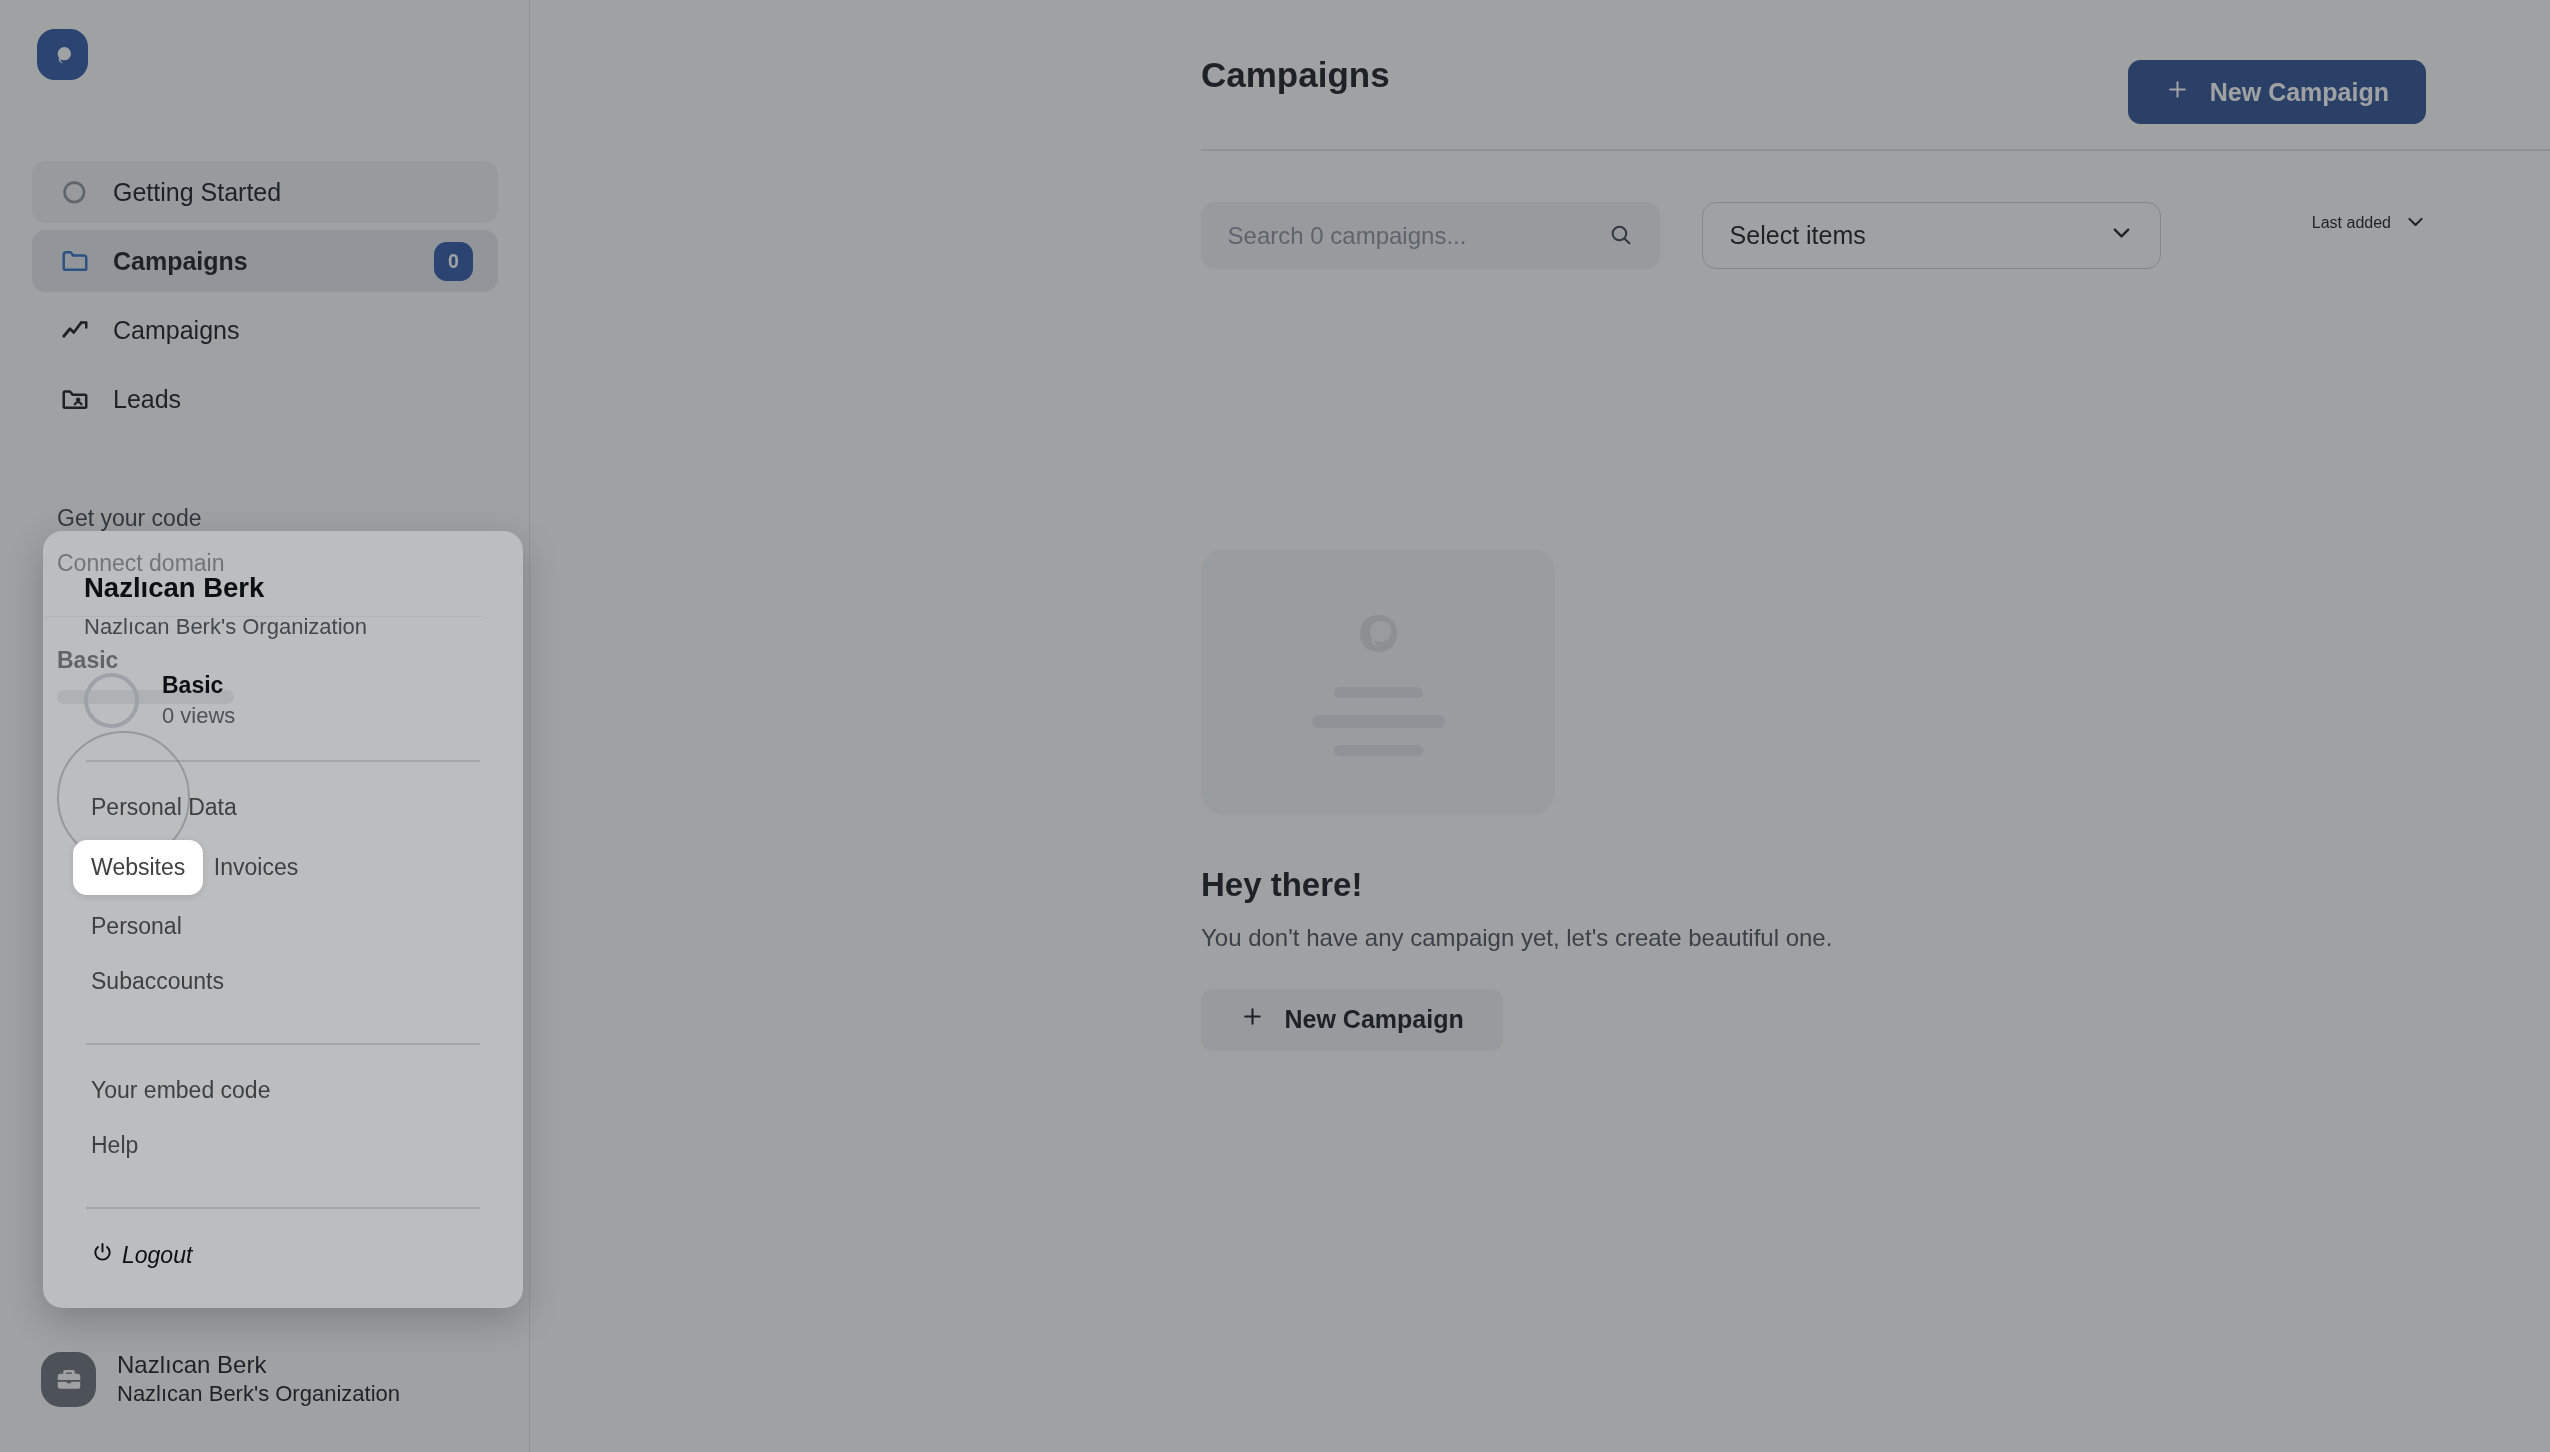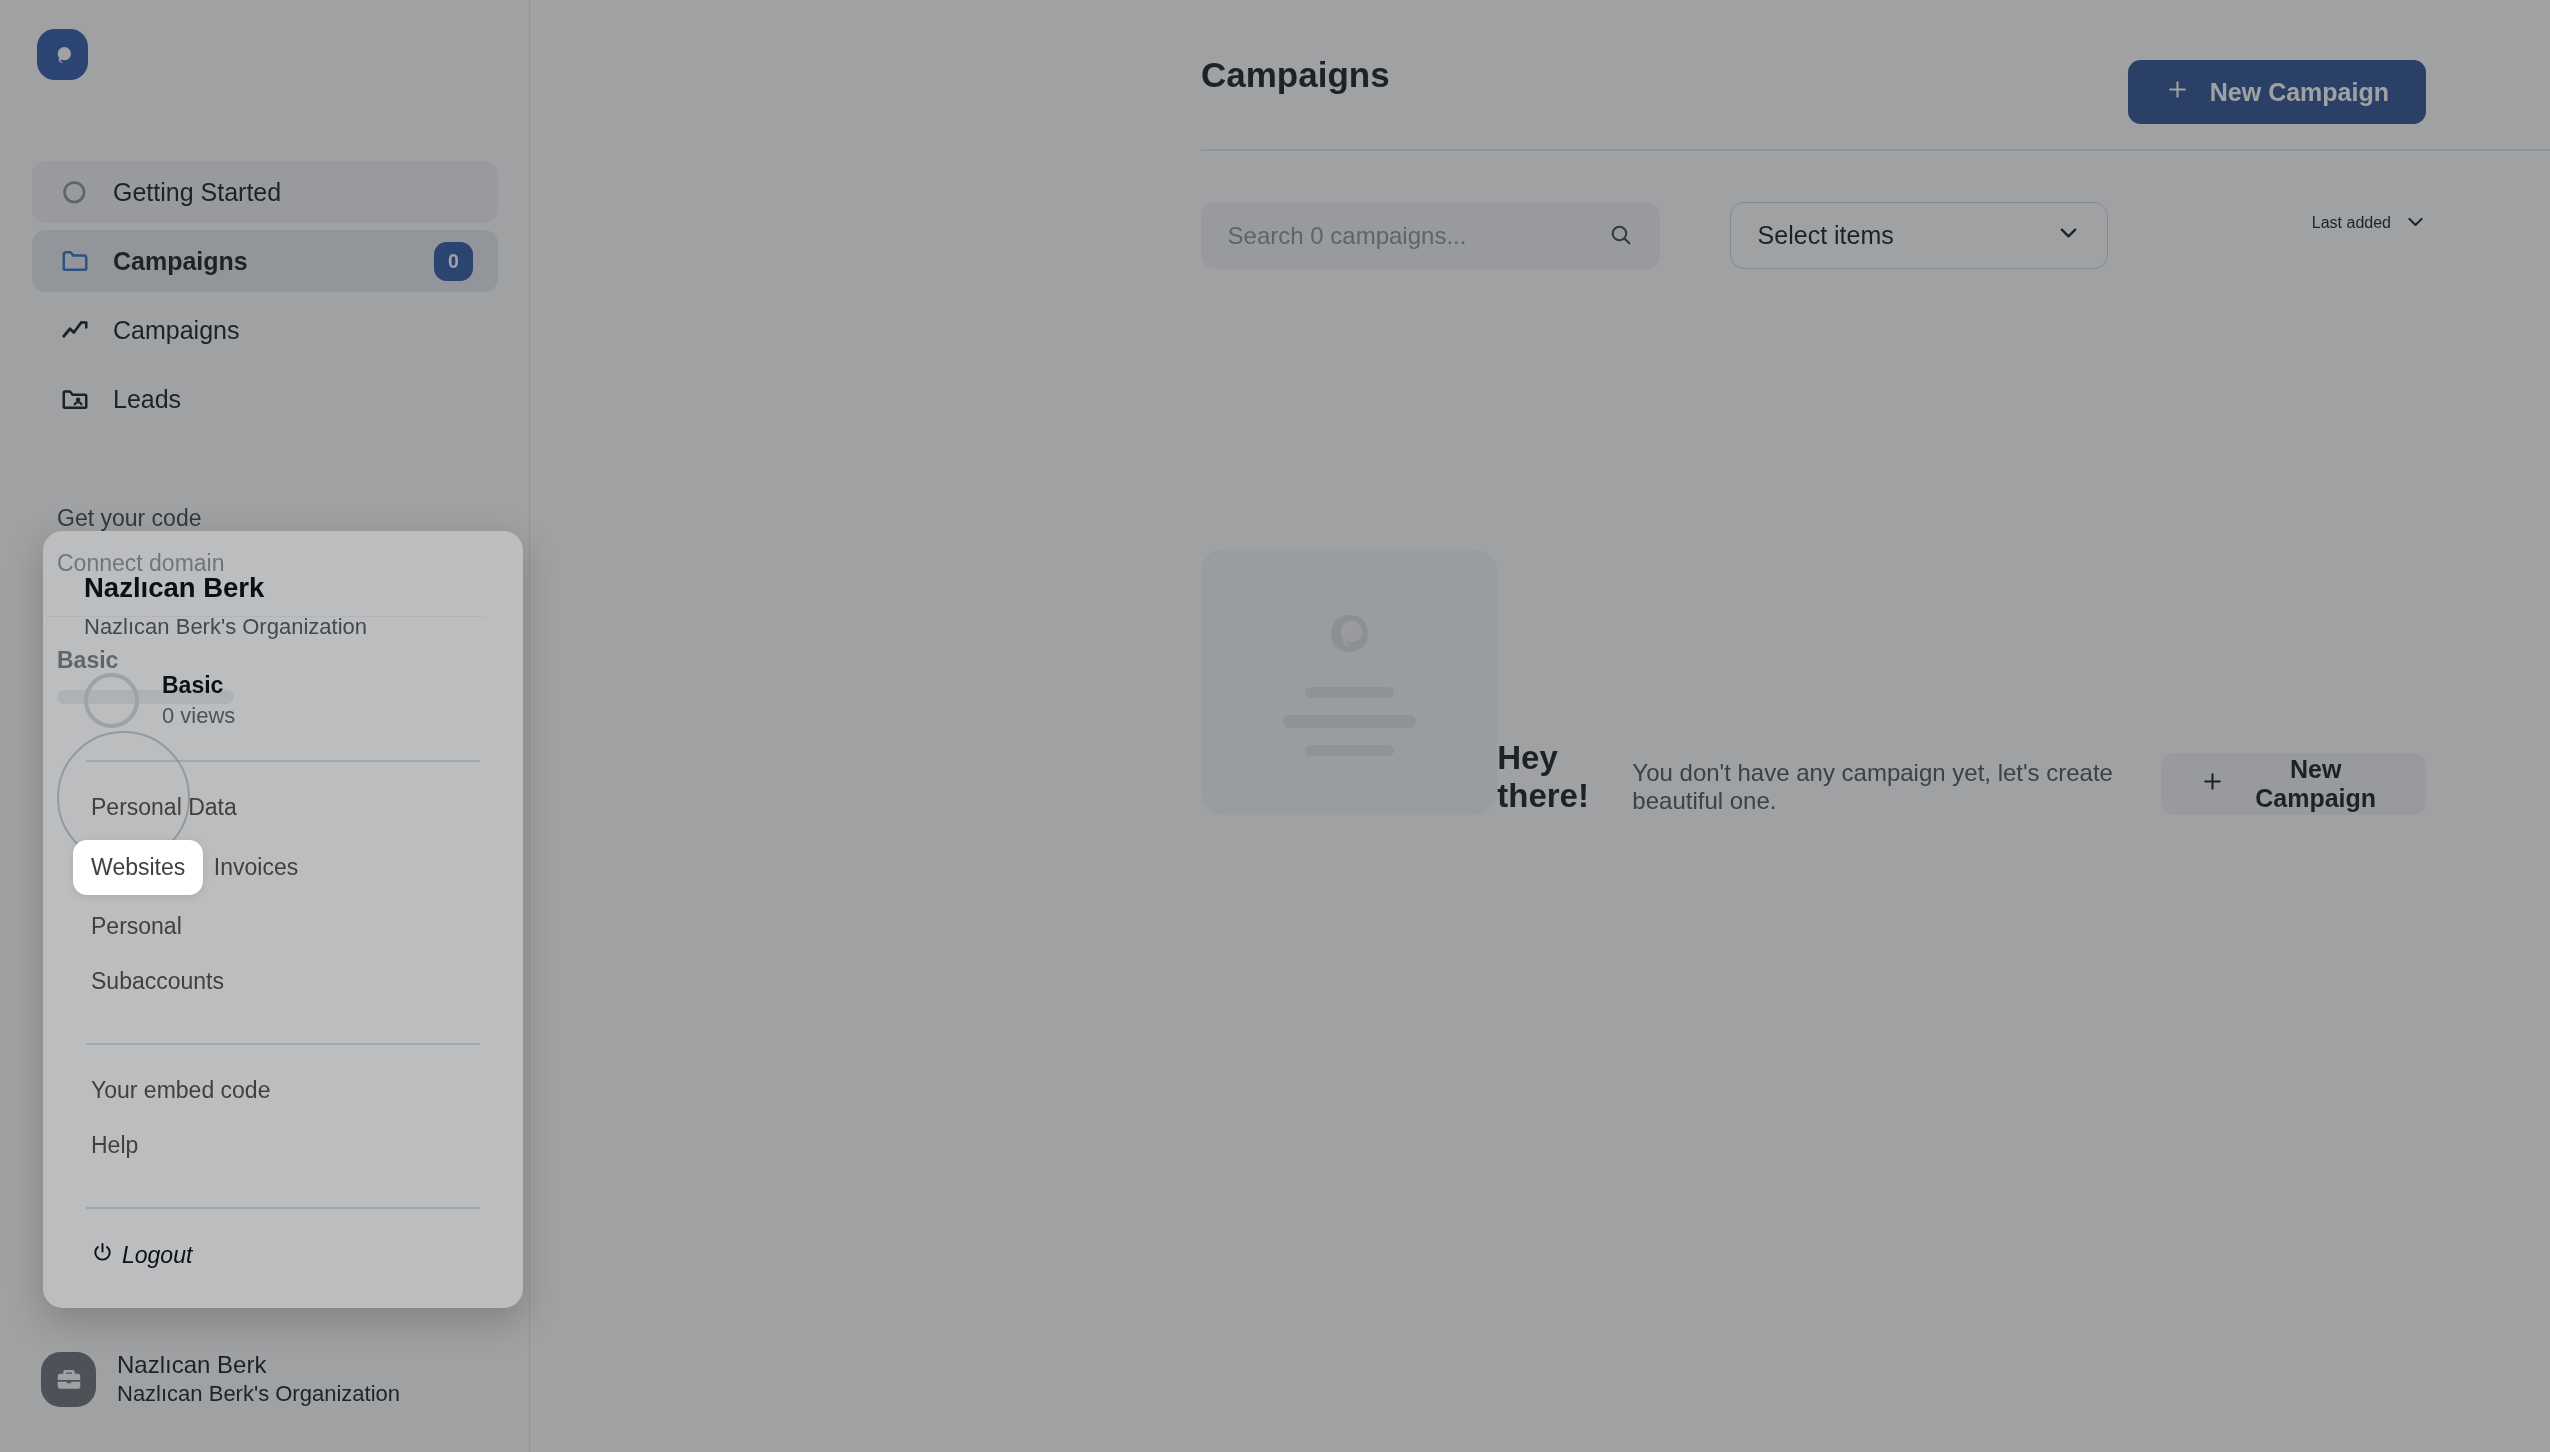--- a/index.html
+++ b/index.html
@@ -125,39 +125,39 @@
     padding: 0 26.6px;
   }
   .search-box input {
     flex: 1 1 auto; border: none; outline: none; background: transparent;
     font-size: 24px; color: #15181d;
     font-family: "Liberation Sans", sans-serif;
   }
   .search-box input::placeholder { color: #8a9098; }
 
   .select-box {
-    position: absolute; left: 529px; top: 0;
-    width: 378px; height: 67px;
+    position: absolute; left: 501px; top: 0;
+    width: 459px; height: 67px;
     border: 1.8px solid #cdd2d8; border-radius: 14px;
     background: transparent;
     display: flex; align-items: center; justify-content: space-between;
     padding: 0 26.6px;
     font-size: 25px; color: #15181d;
     cursor: pointer;
   }
   .sort-box {
     position: absolute; right: 0; top: 8.9px;
     display: flex; align-items: center; gap: 14px;
     font-size: 16px; color: #15181d; cursor: pointer;
   }
 
   
   .empty {
     position: absolute; left: 671px; right: 124px; top: 549px;
-    display: flex; flex-direction: row; align-items: flex-end;
+    display: flex; flex-direction: column; align-items: flex-start;
   }
   .ghost-card {
     width: 354px; height: 266px;
     border-radius: 23px; background: #f6f7f8;
     display: flex; flex-direction: column; align-items: center; justify-content: center;
     gap: 0;
   }
   .ghost-card .gc-logo { margin-bottom: 25px; }
   .gbar { background: #e2e4e7; border-radius: 8.9px; }
   .gbar.b1 { width: 89px; height: 10.6px; margin-bottom: 17.7px; }

